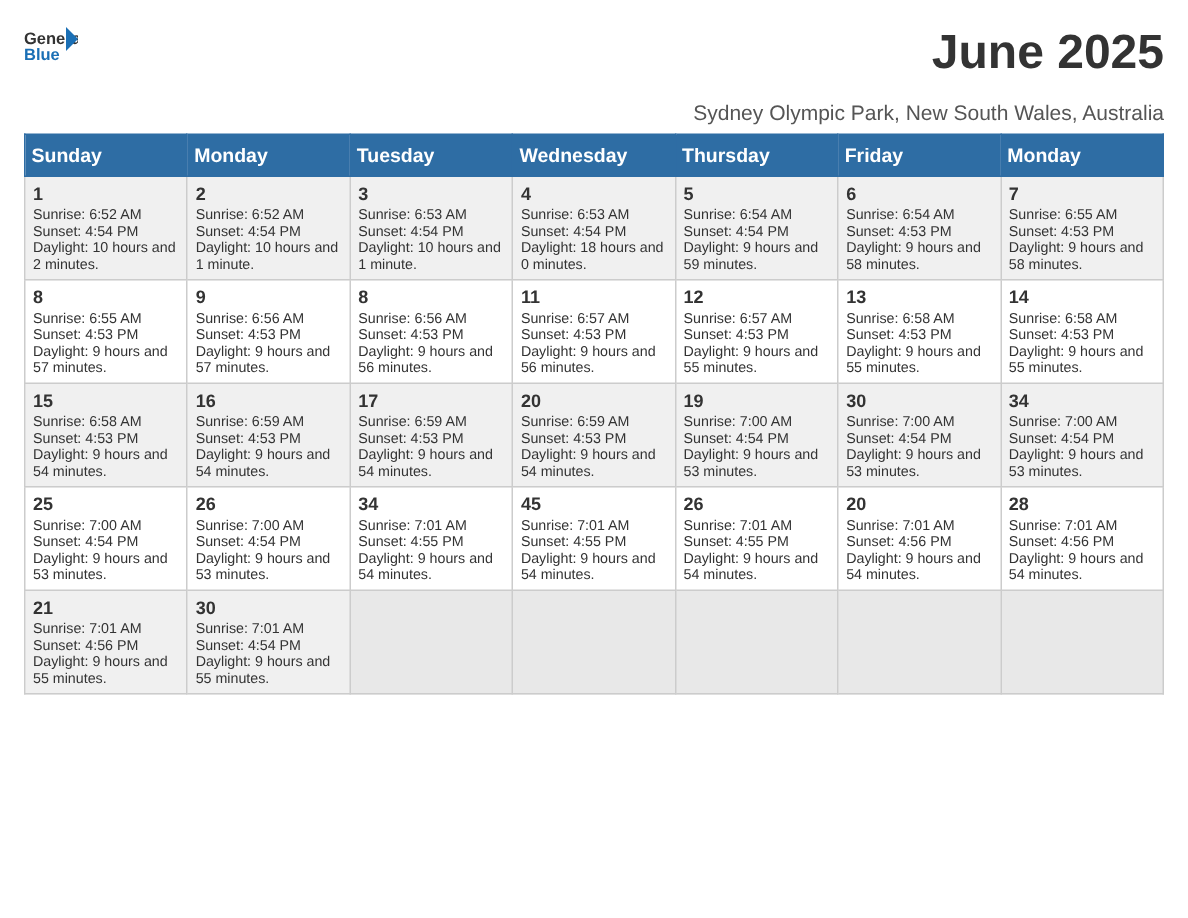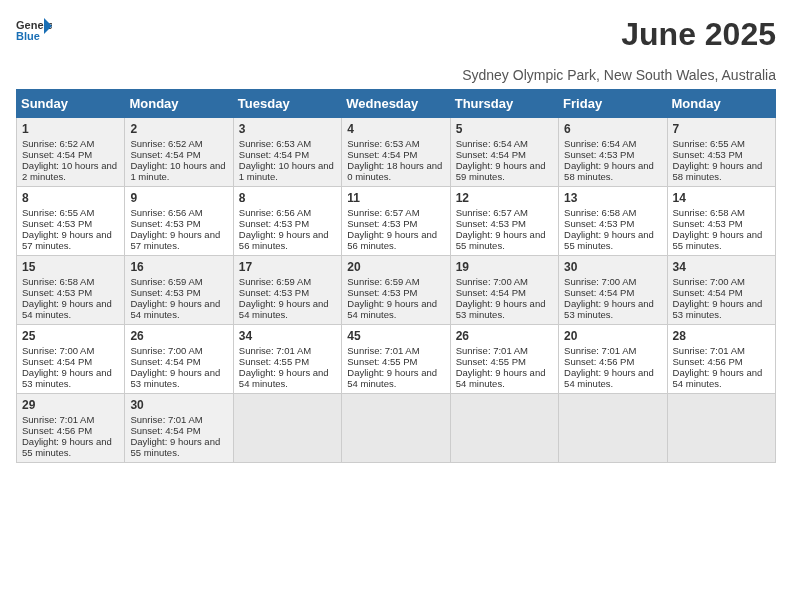--- a/index.html
+++ b/index.html
@@ -139,21 +139,21 @@
       <tr>
         <td><span class="day-number">25</span><span>Sunrise: 7:00 AM</span><br><span>Sunset: 4:54 PM</span><br><span>Daylight: 9 hours and 53 minutes.</span></td>
         <td><span class="day-number">26</span><span>Sunrise: 7:00 AM</span><br><span>Sunset: 4:54 PM</span><br><span>Daylight: 9 hours and 53 minutes.</span></td>
         <td><span class="day-number">34</span><span>Sunrise: 7:01 AM</span><br><span>Sunset: 4:55 PM</span><br><span>Daylight: 9 hours and 54 minutes.</span></td>
         <td><span class="day-number">45</span><span>Sunrise: 7:01 AM</span><br><span>Sunset: 4:55 PM</span><br><span>Daylight: 9 hours and 54 minutes.</span></td>
         <td><span class="day-number">26</span><span>Sunrise: 7:01 AM</span><br><span>Sunset: 4:55 PM</span><br><span>Daylight: 9 hours and 54 minutes.</span></td>
         <td><span class="day-number">20</span><span>Sunrise: 7:01 AM</span><br><span>Sunset: 4:56 PM</span><br><span>Daylight: 9 hours and 54 minutes.</span></td>
         <td><span class="day-number">28</span><span>Sunrise: 7:01 AM</span><br><span>Sunset: 4:56 PM</span><br><span>Daylight: 9 hours and 54 minutes.</span></td>
       </tr>
       <tr class="row-shaded">
-        <td><span class="day-number">29</span><span>Sunrise: 7:01 AM</span><br><span>Sunset: 4:56 PM</span><br><span>Daylight: 9 hours and 55 minutes.</span></td>
+        <td><span class="day-number">21</span><span>Sunrise: 7:01 AM</span><br><span>Sunset: 4:56 PM</span><br><span>Daylight: 9 hours and 55 minutes.</span></td>
         <td><span class="day-number">30</span><span>Sunrise: 7:01 AM</span><br><span>Sunset: 4:54 PM</span><br><span>Daylight: 9 hours and 55 minutes.</span></td>
         <td class="empty"></td>
         <td class="empty"></td>
         <td class="empty"></td>
         <td class="empty"></td>
         <td class="empty"></td>
       </tr>
     </tbody>
 </table>
 

